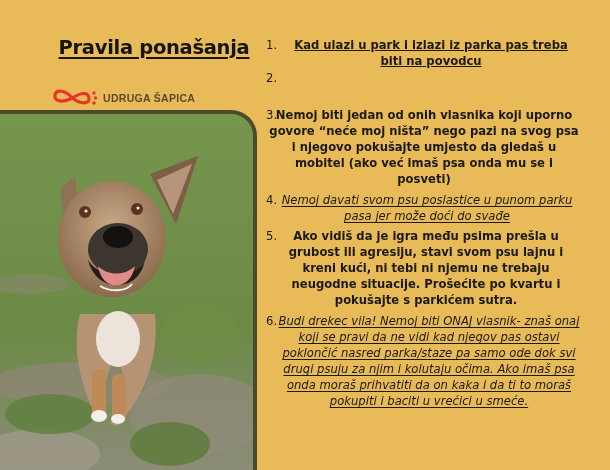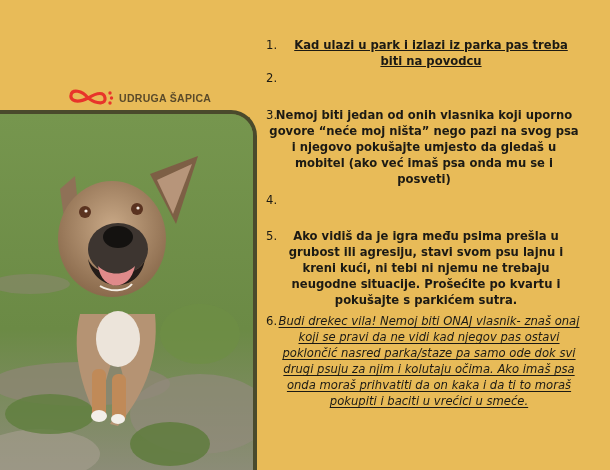--- a/index.html
+++ b/index.html
@@ -22,21 +22,21 @@
     line-height: 28px;
     text-decoration: underline;
     text-decoration-thickness: 2px;
     text-underline-offset: 3px;
     color: #161410;
     letter-spacing: -0.3px;
   }
   .title div { white-space: nowrap; }
   .logo {
     position: absolute;
-    left: 68px;
+    left: 52px;
     top: 87px;
     height: 22px;
     display: flex;
     align-items: center;
   }
   .logo svg { display: block; }
   .logo-text {
     margin-left: 5px;
     font-family: "Liberation Sans", sans-serif;
     font-weight: bold;
@@ -80,20 +80,21 @@
     font-family: "DejaVu Sans", sans-serif;
   }
   .rule .txt { display: inline; }
   .rule.bold .txt { font-weight: bold; }
   .rule.italic .txt { font-style: italic; text-decoration: underline; text-underline-offset: 2px; }
 </style>
 </head>
 <body>
 
 <div class="title">
+  <div>Pravila ponašanja</div>
 </div>
 
 <div class="logo">
   <span>
     <svg width="46" height="20" viewBox="0 0 46 20">
       <path d="M20 10 C14 2, 4 1, 3 7 C2 12, 8 16, 20 10 C30 4, 36 4, 37 10 C38 16, 30 17, 20 10 Z" fill="none" stroke="#E8342A" stroke-width="3.2" stroke-linejoin="round"></path>
       <circle cx="42" cy="5" r="1.7" fill="#E8342A"></circle>
       <circle cx="43.5" cy="10" r="1.7" fill="#E8342A"></circle>
       <circle cx="42" cy="15" r="1.7" fill="#E8342A"></circle>
     </svg>
@@ -164,20 +165,23 @@
     <span class="num">2.</span>
   </div>
   <div class="rule bold" style="height:83px;">
     <span class="num">3.</span>
     <div style="padding-left:4px;">
       <span class="txt">Nemoj biti jedan od onih vlasnika koji uporno govore “neće moj ništa” nego pazi na svog psa i njegovo pokušajte umjesto da gledaš u mobitel (ako već imaš psa onda mu se i posveti)</span>
     </div>
   </div>
   <div class="rule italic" style="height:36px;margin-top:2px;">
     <span class="num">4.</span>
+    <div style="padding-left:14px;padding-right:4px;">
+      <span class="txt">Nemoj davati svom psu poslastice u punom parku pasa jer može doći do svađe</span>
+    </div>
   </div>
   <div class="rule bold" style="height:85px;">
     <span class="num">5.</span>
     <div style="padding-left:8px;text-align:center;">
       <span class="txt">Ako vidiš da je igra među psima prešla u grubost ili agresiju, stavi svom psu lajnu i kreni kući, ni tebi ni njemu ne trebaju neugodne situacije. Prošećite po kvartu i pokušajte s parkićem sutra.</span>
     </div>
   </div>
   <div class="rule italic" style="margin-top:0px;">
     <span class="num">6.</span>
     <div style="padding-left:14px;">

